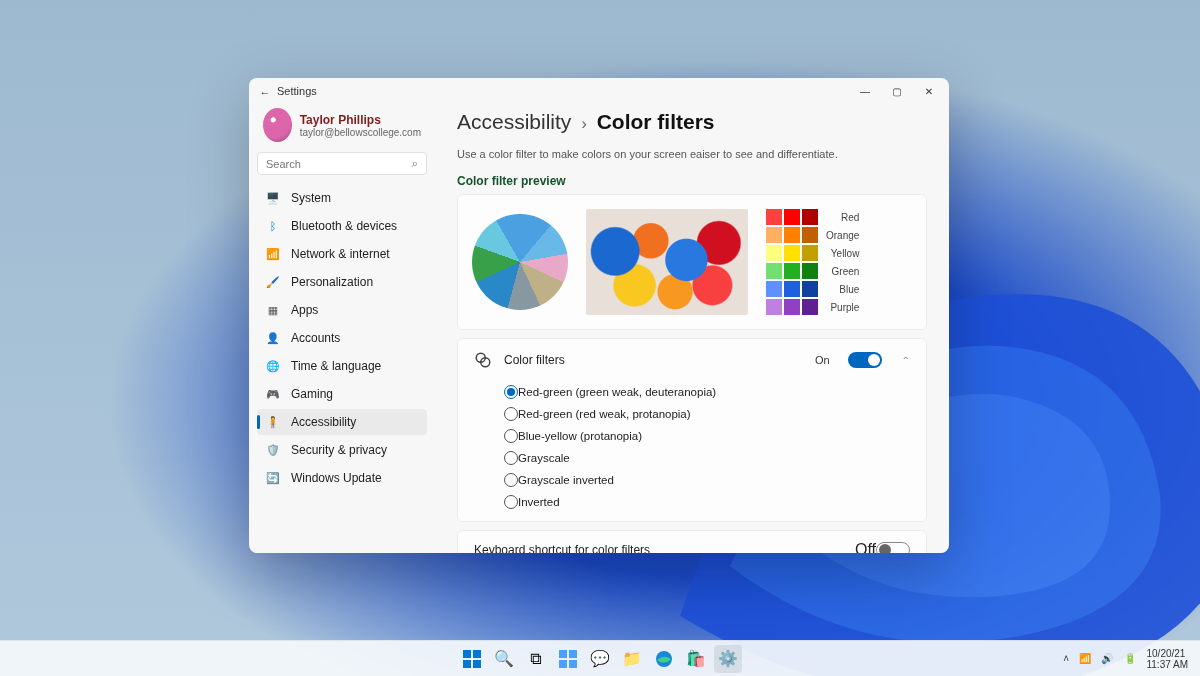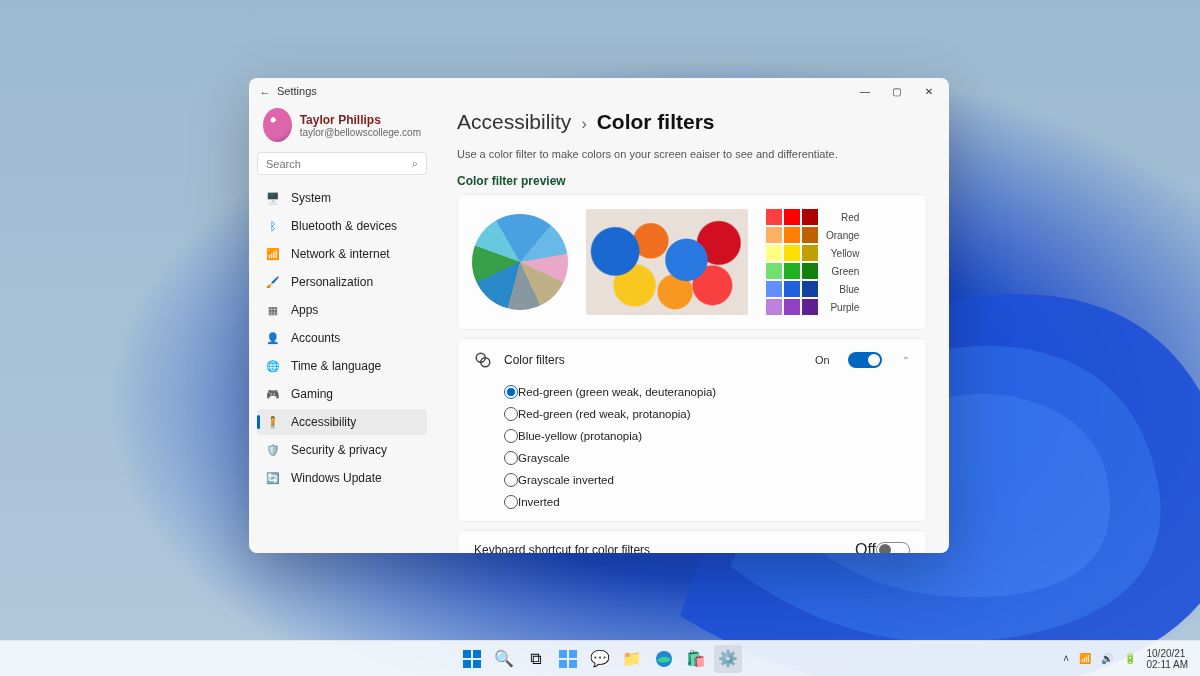--- a/index.html
+++ b/index.html
@@ -286,16 +286,16 @@
     <div class="tb-icon">🛍️</div>
     <div class="tb-icon active">⚙️</div>
   </div>
   <div class="tb-right">
     <span>˄</span>
     <span>📶</span>
     <span>🔊</span>
     <span>🔋</span>
     <div class="tb-clock">
       <div>10/20/21</div>
-      <div>02:11 AM</div>
+      <div>11:37 AM</div>
     </div>
   </div>
 </div>
 
 </body></html>

